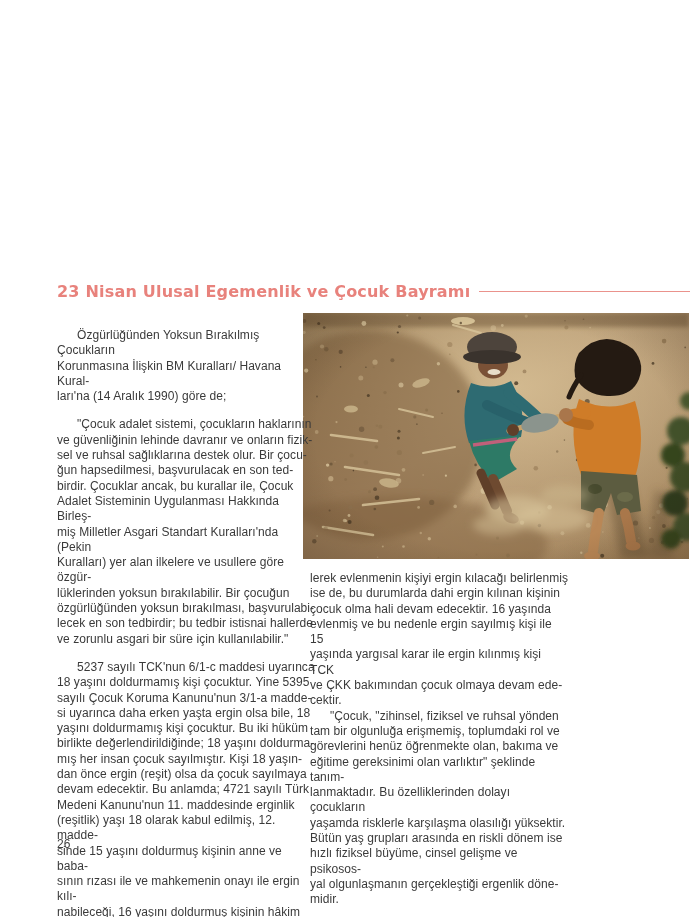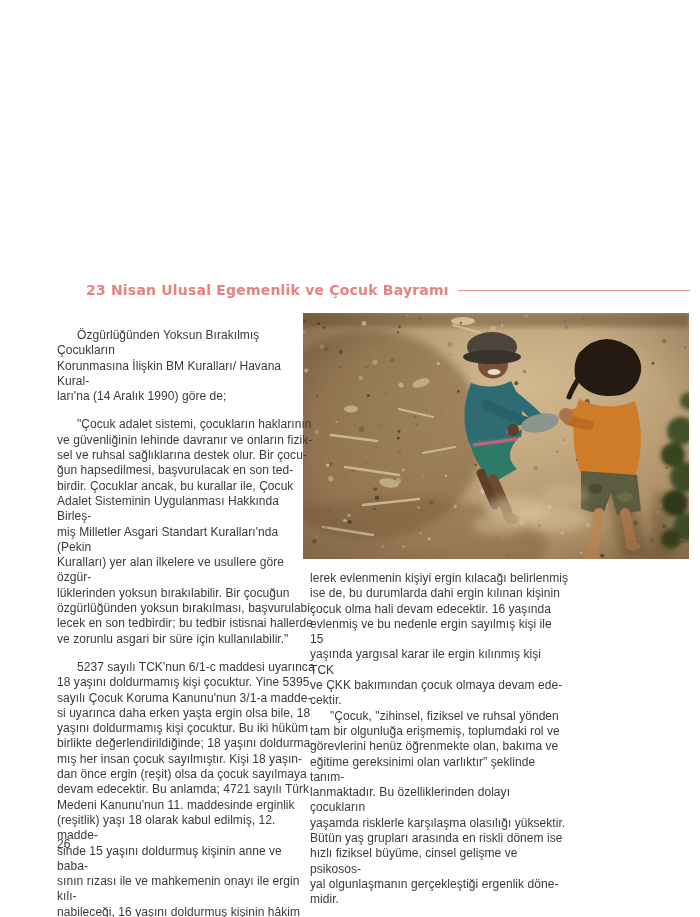--- a/index.html
+++ b/index.html
@@ -15,26 +15,25 @@
     position: absolute;
     left: 57px;
     top: 282px;
     width: 633px;
     display: flex;
     align-items: center;
     gap: 9px;
   }
   .section-title {
     color: #e8827c;
-    font-size: 14px;
+    font-size: 16px;
     font-weight: bold;
     letter-spacing: 0.2px;
     white-space: nowrap;
     font-family: "DejaVu Sans", sans-serif;
-    margin-left: 29px;
   }
   .header-rule {
     flex: 1;
     height: 0;
     border-top: 1.2px solid #ea928c;
   }
   .photo {
     position: absolute;
     left: 303px;
     top: 313px;

